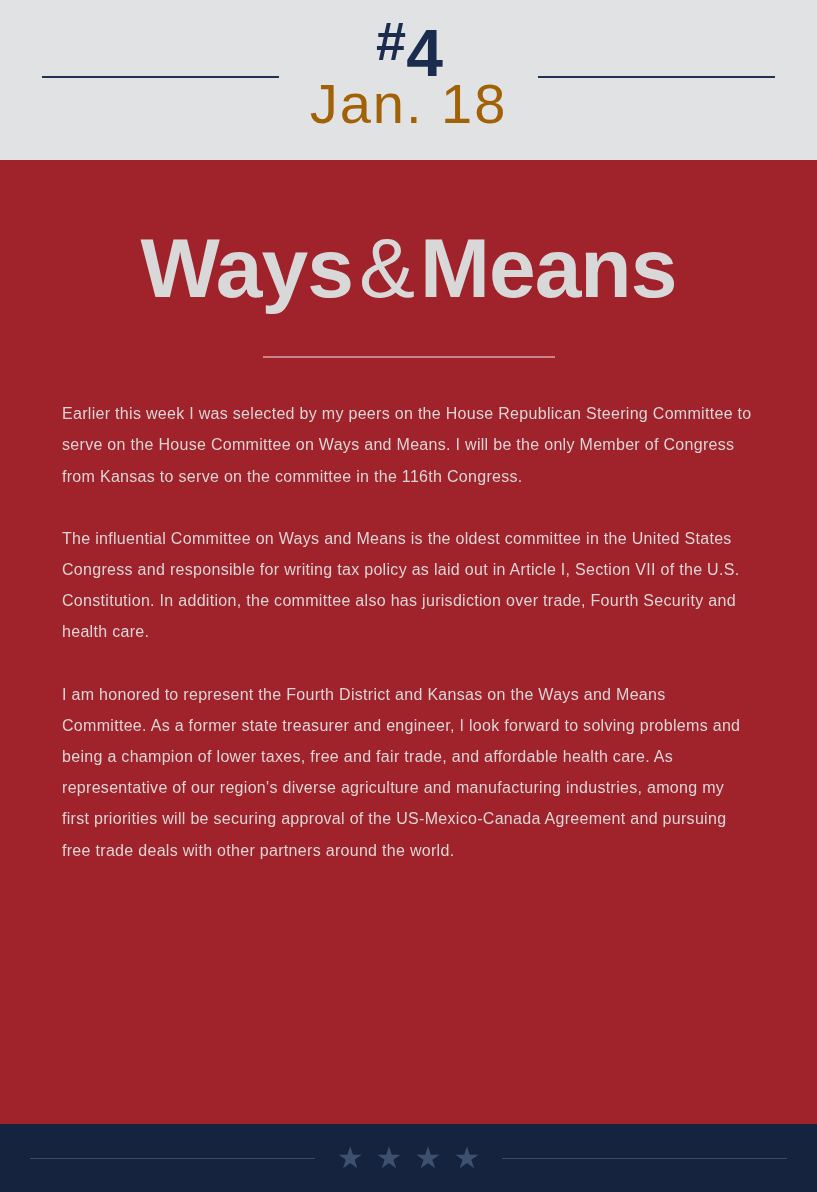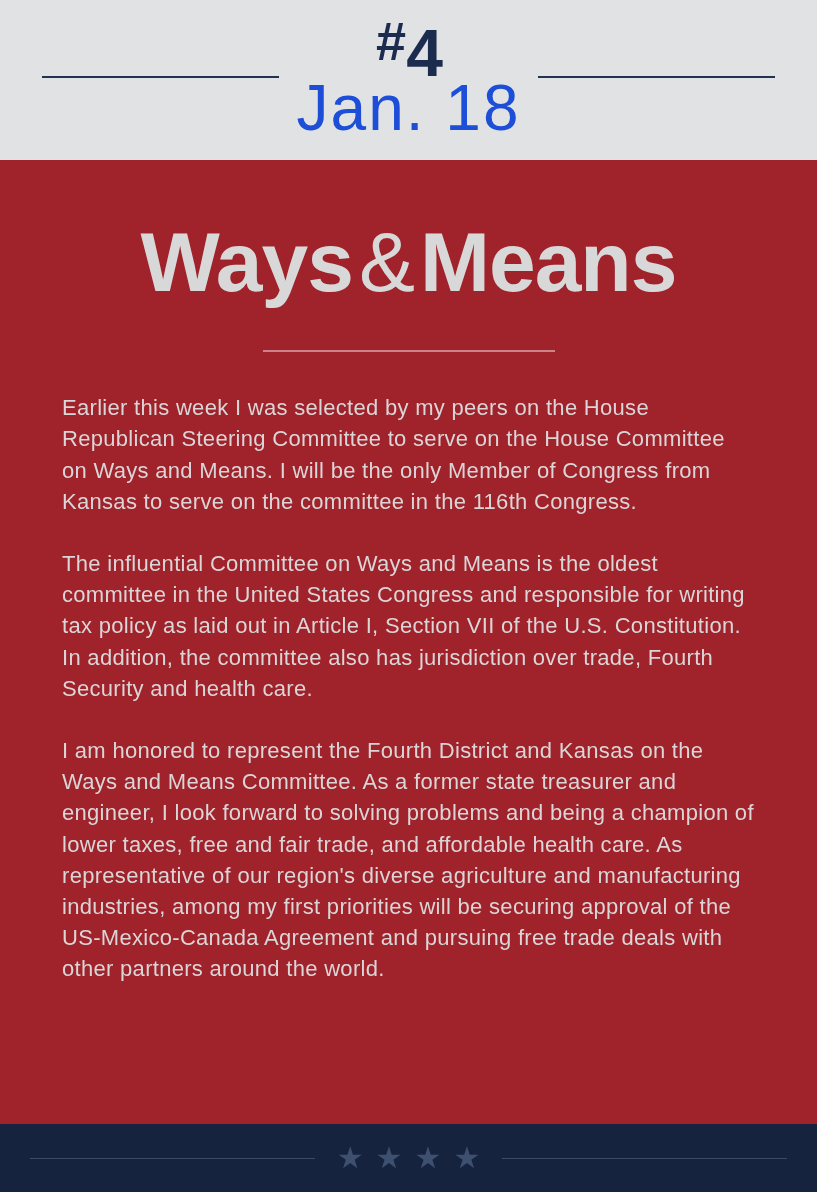--- a/index.html
+++ b/index.html
@@ -52,34 +52,34 @@
     font-size: 54px;
     position: relative;
     top: -12px;
     margin-right: 2px;
   }
   .issue-number .digit {
     position: relative;
     top: 4px;
   }
   .issue-date {
-    color: #1d4ed8;
-    font-size: 64px;
+    color: #a16207;
+    font-size: 56px;
     font-weight: 400;
     line-height: 1;
     margin-top: -10px;
     letter-spacing: 2px;
     text-align: center;
   }
 
   
   .body-red {
     background: #a0222b;
     flex: 1 1 auto;
-    padding: 10px 62px;
+    padding: 16px 62px;
     box-sizing: border-box;
   }
   .title {
     margin: 48px 0 0 0;
     text-align: center;
     color: #d8d8d8;
     font-size: 84px;
     line-height: 1.05;
     letter-spacing: -1px;
     font-weight: bold;
@@ -89,21 +89,21 @@
     padding: 0 6px;
   }
   .title-divider {
     width: 292px;
     height: 2px;
     background: rgba(255,255,255,0.45);
     margin: 44px auto 40px auto;
   }
   .body-red p {
     color: #dad6d7;
-    font-size: 22px;
+    font-size: 16px;
     line-height: 31.2px;
     letter-spacing: 0.3px;
     margin: 0 0 31px 0;
     max-width: 695px;
   }
 
   
   .footer {
     height: 68px;
     background: #16233f;

